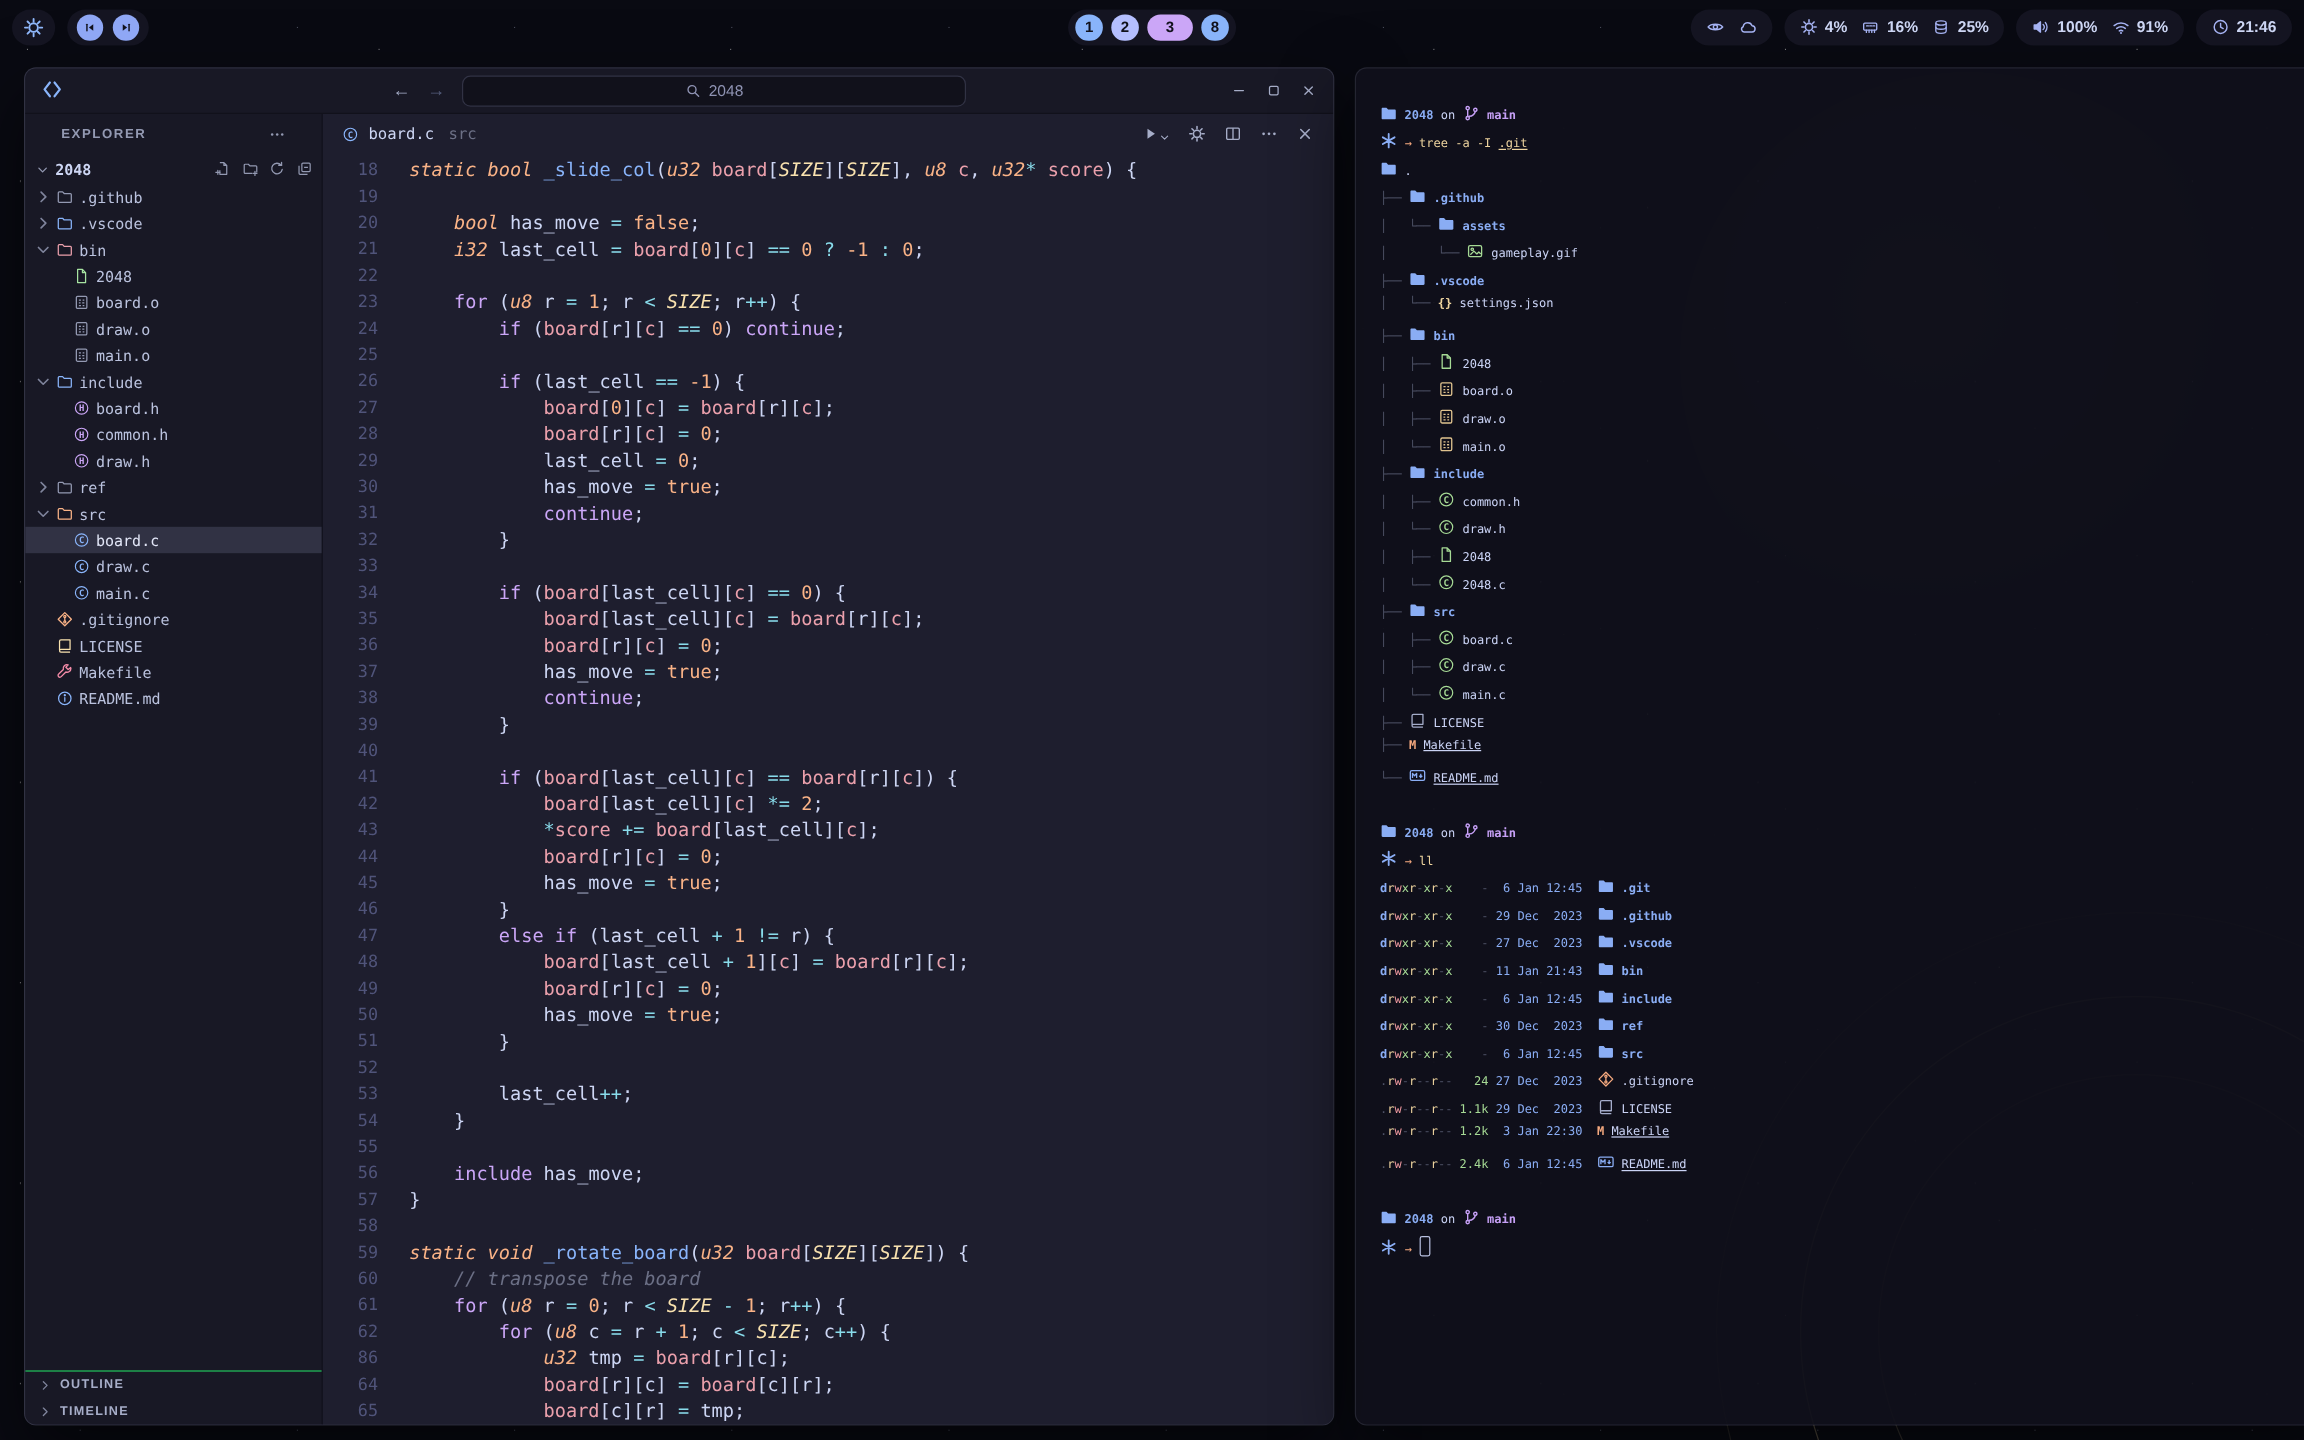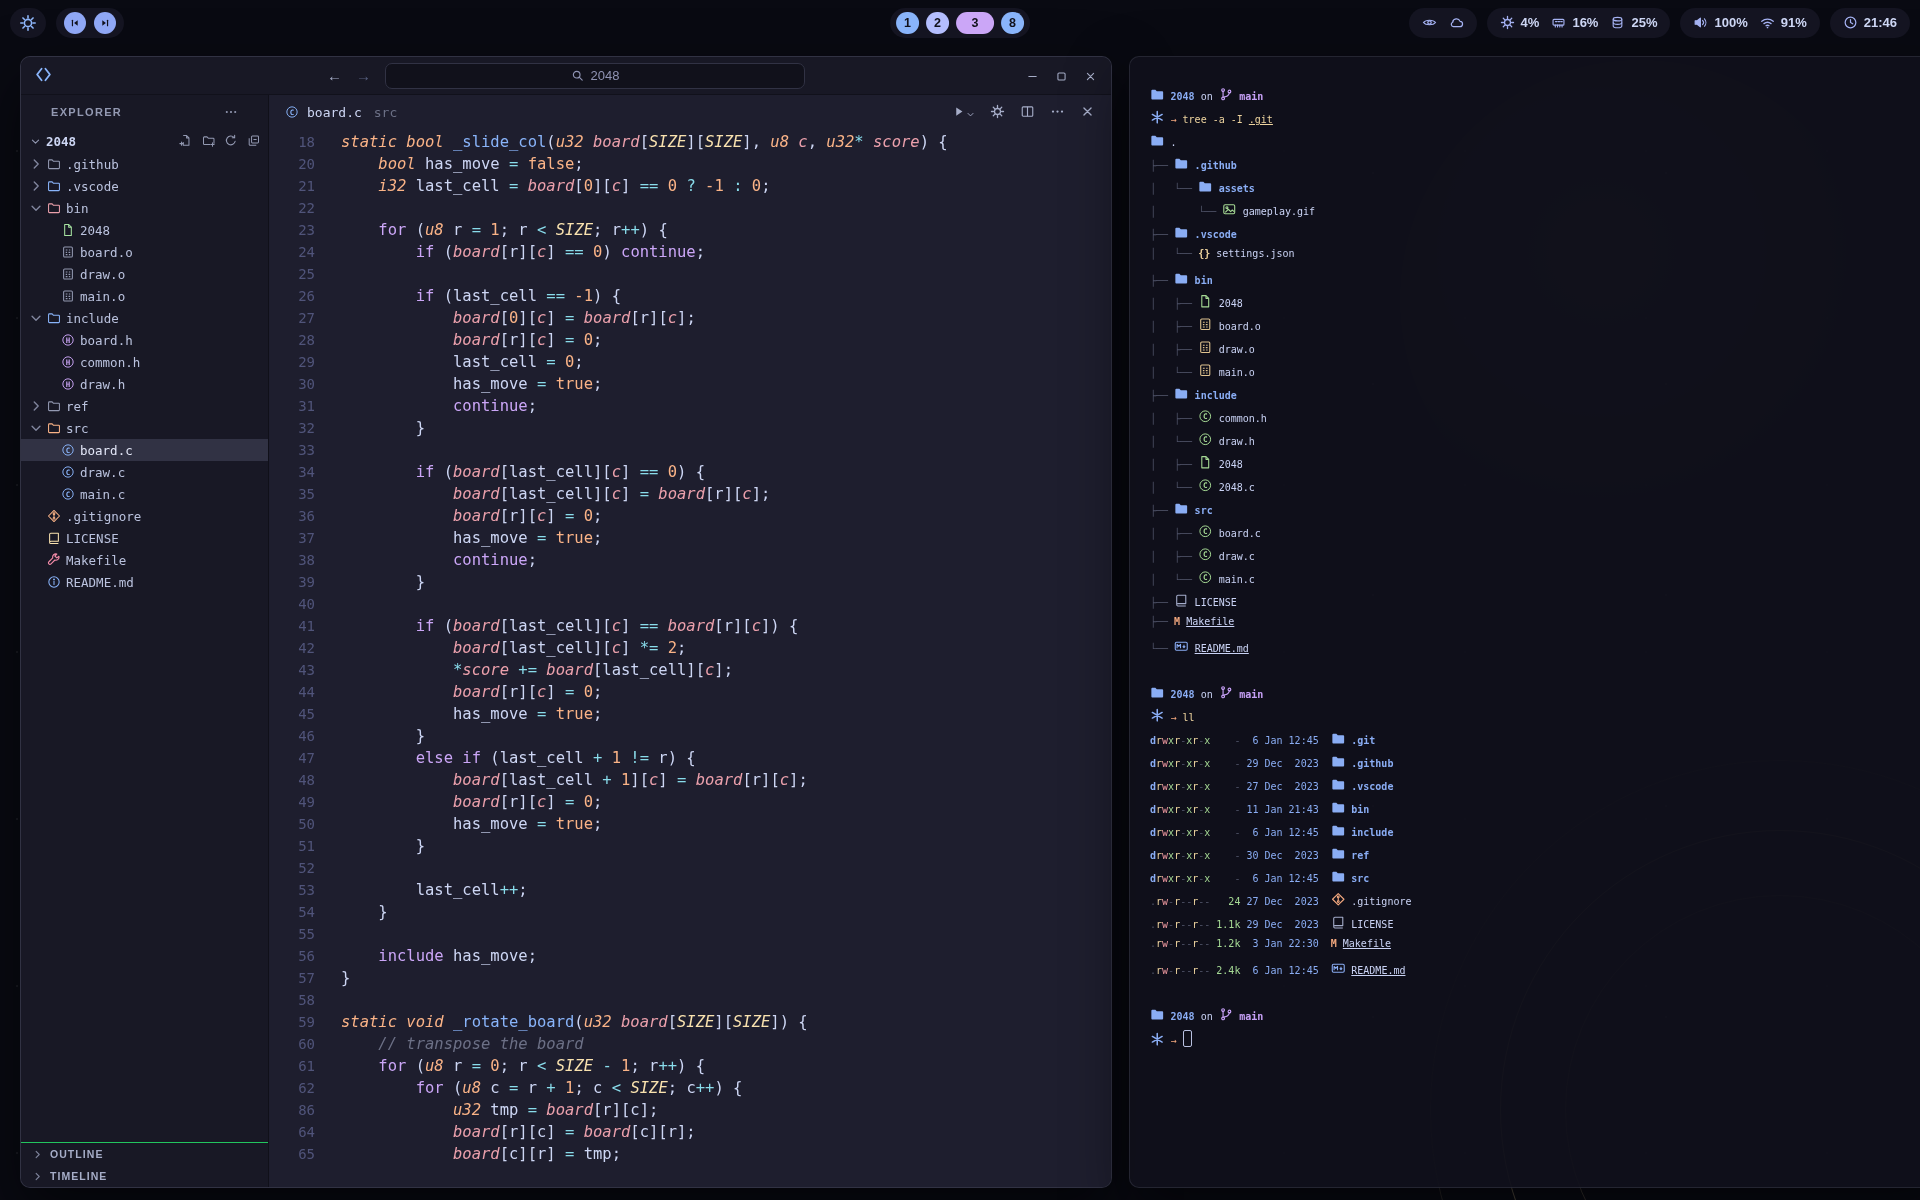--- a/index.html
+++ b/index.html
@@ -96,21 +96,21 @@
 .bc-ctx{color:#6c7086;margin-left:4px}
 #editor-actions{margin-left:auto;display:flex;gap:15px;color:#a6adc8}
 #editor-actions .ic{width:15px;height:15px}
 #code{flex:1;overflow:hidden;font-family:"DejaVu Sans Mono",monospace;font-size:15.5px;line-height:22px;padding-top:2px}
 .cline{display:flex;height:22px;white-space:pre}
 .lnum{width:46px;text-align:right;color:#50547a;flex:none;margin-right:26px;font-size:14px}
 .ltext{white-space:pre}
 #code .k{color:#cba6f7}
 #code .t{color:#fab387;font-style:italic}
 #code .f{color:#89b4fa}
-#code .p{color:#eba0ac;font-style:italic}
+#code .p{color:#eba0ac;}
 #code .m{color:#f9e2af;font-style:italic}
 #code .n{color:#fab387}
 #code .o{color:#89dceb}
 #code .w{color:#cdd6f4}
 #code .c{color:#6c7086;font-style:italic}
 
 
 .tline{height:23px;white-space:pre}
 .term .ic{width:14.5px;height:14.5px}
 .term .tb{color:#8aadf4}
@@ -645,20 +645,21 @@
             <button class="abtn"><svg class="ic ">
                 <use href="#s-dots"></use>
               </svg></button>
             <button class="abtn"><svg class="ic ">
                 <use href="#s-x"></use>
               </svg></button>
           </span>
       </div>
       <div id="code">
           <div class="cline"><span class="lnum">18</span><span class="ltext"><span class="t">static bool </span><span class="f">_slide_col</span><span class="w">(</span><span class="t">u32 </span><span class="p">board</span><span class="w">[</span><span class="m">SIZE</span><span class="w">][</span><span class="m">SIZE</span><span class="w">], </span><span class="t">u8 </span><span class="p">c</span><span class="w">, </span><span class="t">u32</span><span class="o">*</span><span class="w"> </span><span class="p">score</span><span class="w">) {</span></span></div>
+          <div class="cline"><span class="lnum">19</span><span class="ltext"></span></div>
           <div class="cline"><span class="lnum">20</span><span class="ltext"><span class="w">    </span><span class="t">bool </span><span class="w">has_move </span><span class="o">=</span><span class="w"> </span><span class="n">false</span><span class="w">;</span></span></div>
           <div class="cline"><span class="lnum">21</span><span class="ltext"><span class="w">    </span><span class="t">i32 </span><span class="w">last_cell </span><span class="o">=</span><span class="w"> </span><span class="p">board</span><span class="w">[</span><span class="n">0</span><span class="w">][</span><span class="p">c</span><span class="w">] </span><span class="o">==</span><span class="w"> </span><span class="n">0</span><span class="w"> </span><span class="o">?</span><span class="w"> </span><span class="n">-1</span><span class="w"> </span><span class="o">:</span><span class="w"> </span><span class="n">0</span><span class="w">;</span></span></div>
           <div class="cline"><span class="lnum">22</span><span class="ltext"></span></div>
           <div class="cline"><span class="lnum">23</span><span class="ltext"><span class="w">    </span><span class="k">for</span><span class="w"> (</span><span class="t">u8 </span><span class="w">r </span><span class="o">=</span><span class="w"> </span><span class="n">1</span><span class="w">; r </span><span class="o">&lt;</span><span class="w"> </span><span class="m">SIZE</span><span class="w">; r</span><span class="o">++</span><span class="w">) {</span></span></div>
           <div class="cline"><span class="lnum">24</span><span class="ltext"><span class="w">        </span><span class="k">if</span><span class="w"> (</span><span class="p">board</span><span class="w">[r][</span><span class="p">c</span><span class="w">] </span><span class="o">==</span><span class="w"> </span><span class="n">0</span><span class="w">) </span><span class="k">continue</span><span class="w">;</span></span></div>
           <div class="cline"><span class="lnum">25</span><span class="ltext"></span></div>
           <div class="cline"><span class="lnum">26</span><span class="ltext"><span class="w">        </span><span class="k">if</span><span class="w"> (last_cell </span><span class="o">==</span><span class="w"> </span><span class="n">-1</span><span class="w">) {</span></span></div>
           <div class="cline"><span class="lnum">27</span><span class="ltext"><span class="w">            </span><span class="p">board</span><span class="w">[</span><span class="n">0</span><span class="w">][</span><span class="p">c</span><span class="w">] </span><span class="o">=</span><span class="w"> </span><span class="p">board</span><span class="w">[r][</span><span class="p">c</span><span class="w">];</span></span></div>
           <div class="cline"><span class="lnum">28</span><span class="ltext"><span class="w">            </span><span class="p">board</span><span class="w">[r][</span><span class="p">c</span><span class="w">] </span><span class="o">=</span><span class="w"> </span><span class="n">0</span><span class="w">;</span></span></div>
           <div class="cline"><span class="lnum">29</span><span class="ltext"><span class="w">            last_cell </span><span class="o">=</span><span class="w"> </span><span class="n">0</span><span class="w">;</span></span></div>

